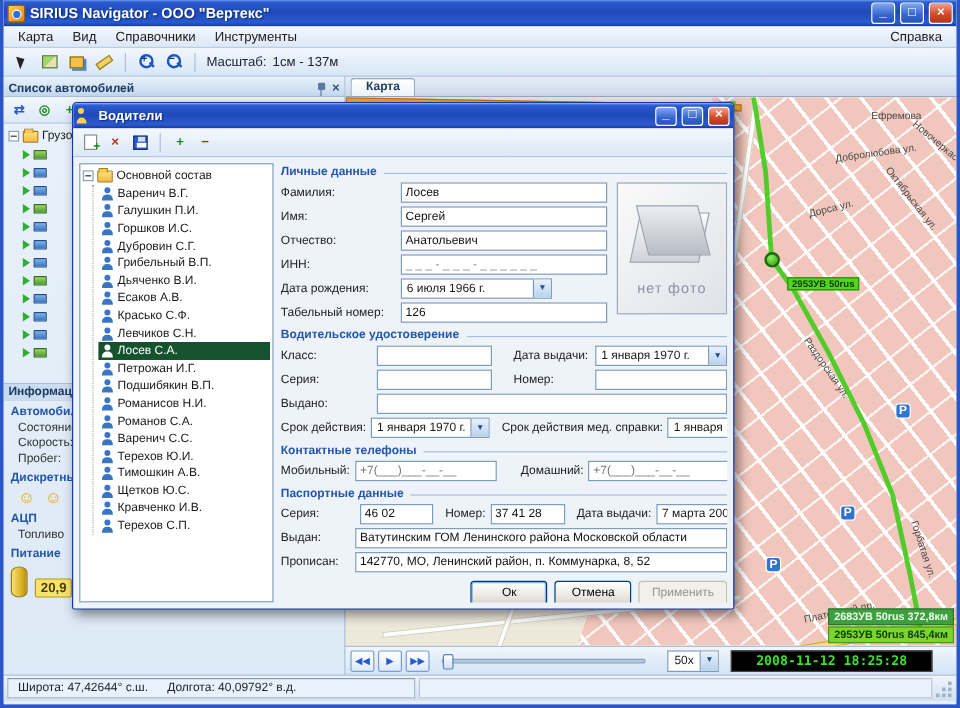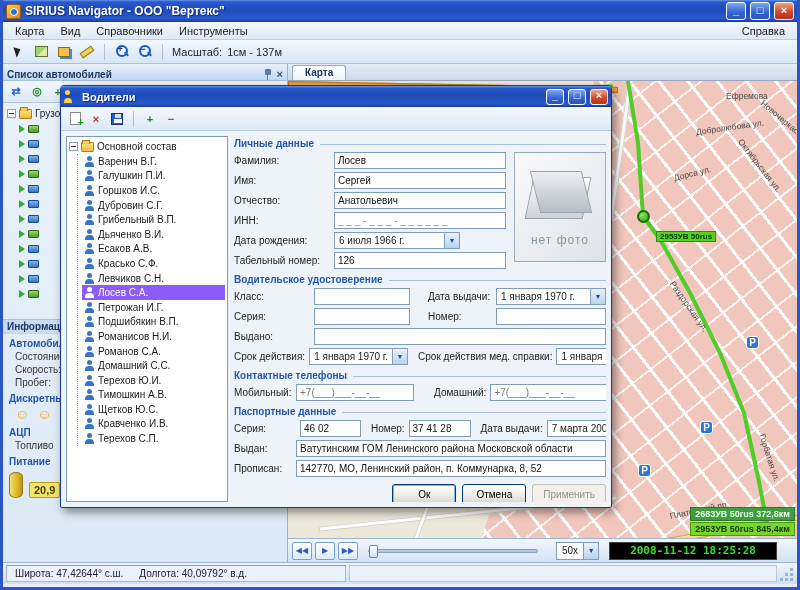--- a/index.html
+++ b/index.html
@@ -153,21 +153,21 @@
   .page-ico::after{content:"+";position:absolute;right:-4px;bottom:-4px;color:#1f8a1f;font-weight:bold;font-size:10px}
   .floppy-ico{width:12px;height:12px;background:#2a5ad0;border:1px solid #13337a;position:relative}
   .floppy-ico::before{content:"";position:absolute;left:3px;top:0;width:6px;height:4px;background:#cfe0f4}
   .floppy-ico::after{content:"";position:absolute;left:2px;bottom:1px;width:8px;height:4px;background:#fff}
   .dlg-body{flex:1;display:flex;padding:5px;gap:6px;overflow:hidden}
 
   .drv-tree{width:162px;flex:none;background:#fff;border:1px solid #7f9db9;padding:2px;overflow:hidden;font-size:10px}
   .drv-root{display:flex;align-items:center;gap:3px;height:15px}
   .drv-items{margin-left:8px;border-left:1px dotted #a8a8a8;padding-left:4px}
   .drv-row{display:flex;align-items:center;gap:3px;height:14.6px;padding:0 2px;white-space:nowrap}
-  .drv-row.selected{background:#8b5cf6;color:#fff}
+  .drv-row.selected{background:#14532d;color:#fff}
   .person-ico{position:relative;width:11px;height:11px;flex:none}
   .person-ico::before{content:"";position:absolute;top:0;left:3px;width:5px;height:5px;border-radius:50%;background:#3a75c4}
   .person-ico::after{content:"";position:absolute;bottom:0;left:1px;width:9px;height:5px;border-radius:4px 4px 0 0;background:#3a75c4}
   .drv-row.selected .person-ico::before,.drv-row.selected .person-ico::after{background:#fff}
 
   .drv-form{flex:1;display:flex;flex-direction:column;overflow:hidden;font-size:10px}
   .grp-hdr{display:flex;align-items:center;gap:6px;margin:2px 0 3px;color:#2456a8;font-weight:bold;white-space:nowrap}
   .grp-hdr::after{content:"";flex:1;height:1px;background:#a8c0dc;margin-top:1px}
   .frow{display:flex;align-items:center;gap:4px;margin-bottom:3px}
   .flabel{color:#222;white-space:nowrap}
@@ -487,21 +487,21 @@
             <div class="drv-row">
               <span class="person-ico"></span>
               <span class="drv-label">Романисов Н.И.</span>
             </div>
             <div class="drv-row">
               <span class="person-ico"></span>
               <span class="drv-label">Романов С.А.</span>
             </div>
             <div class="drv-row">
               <span class="person-ico"></span>
-              <span class="drv-label">Домашний С.С.</span>
+              <span class="drv-label">Варенич С.С.</span>
             </div>
             <div class="drv-row">
               <span class="person-ico"></span>
               <span class="drv-label">Терехов Ю.И.</span>
             </div>
             <div class="drv-row">
               <span class="person-ico"></span>
               <span class="drv-label">Тимошкин А.В.</span>
             </div>
             <div class="drv-row">

